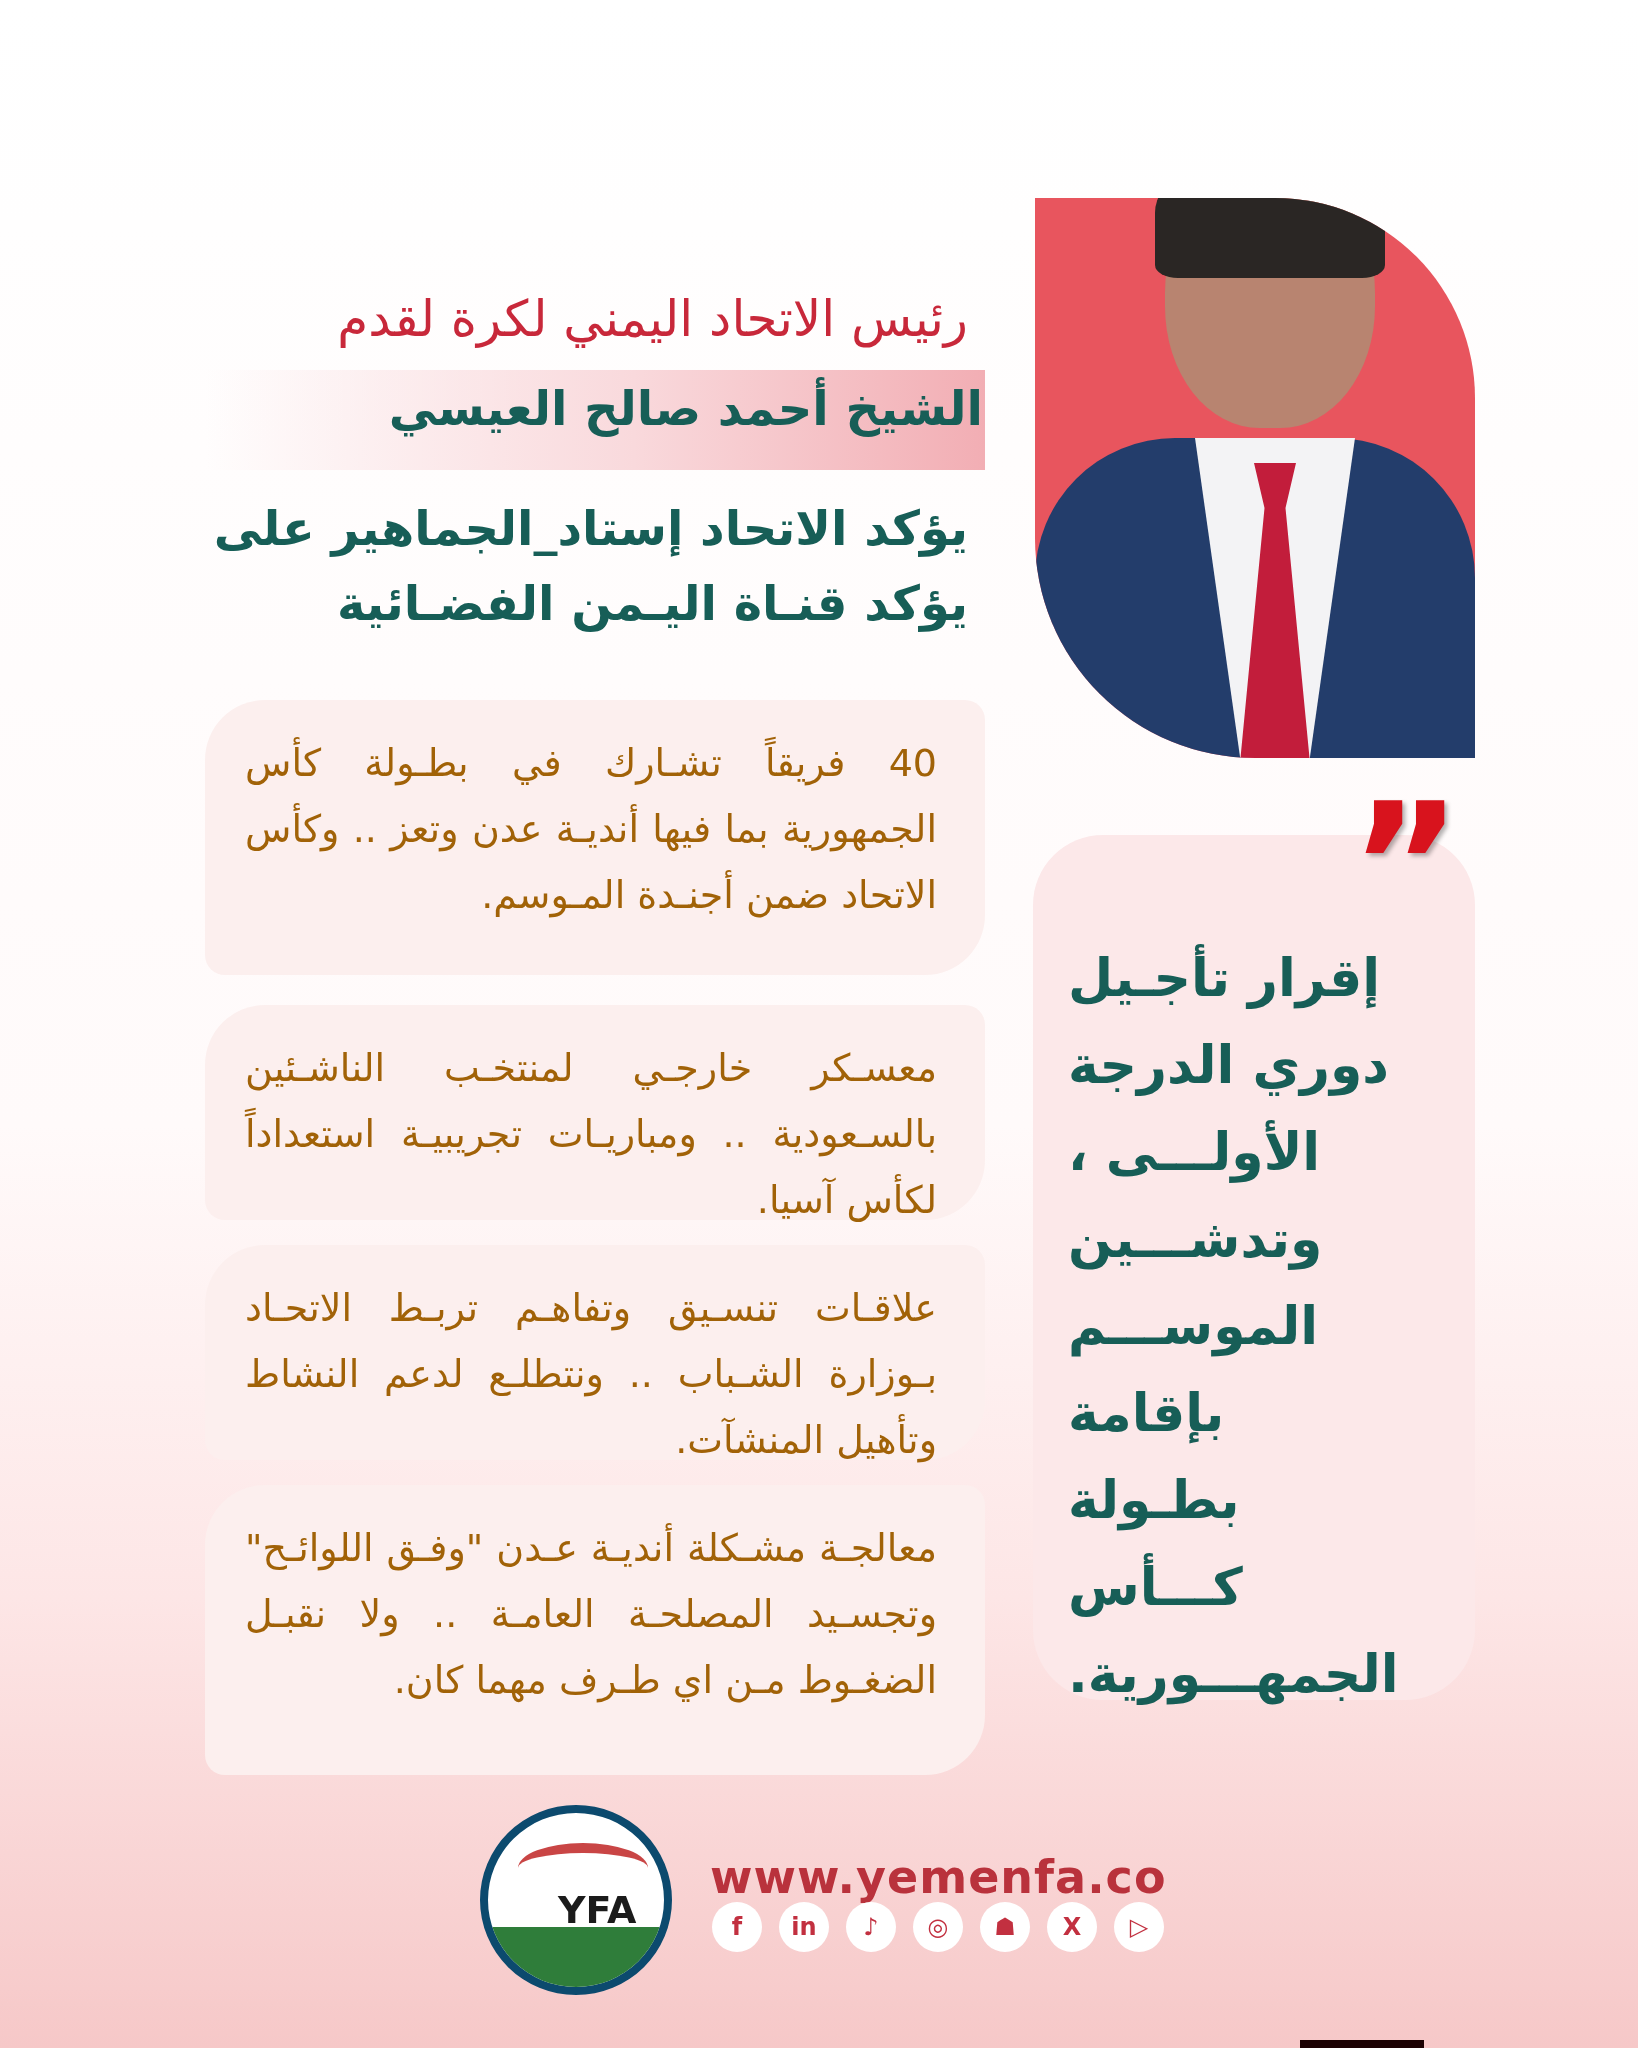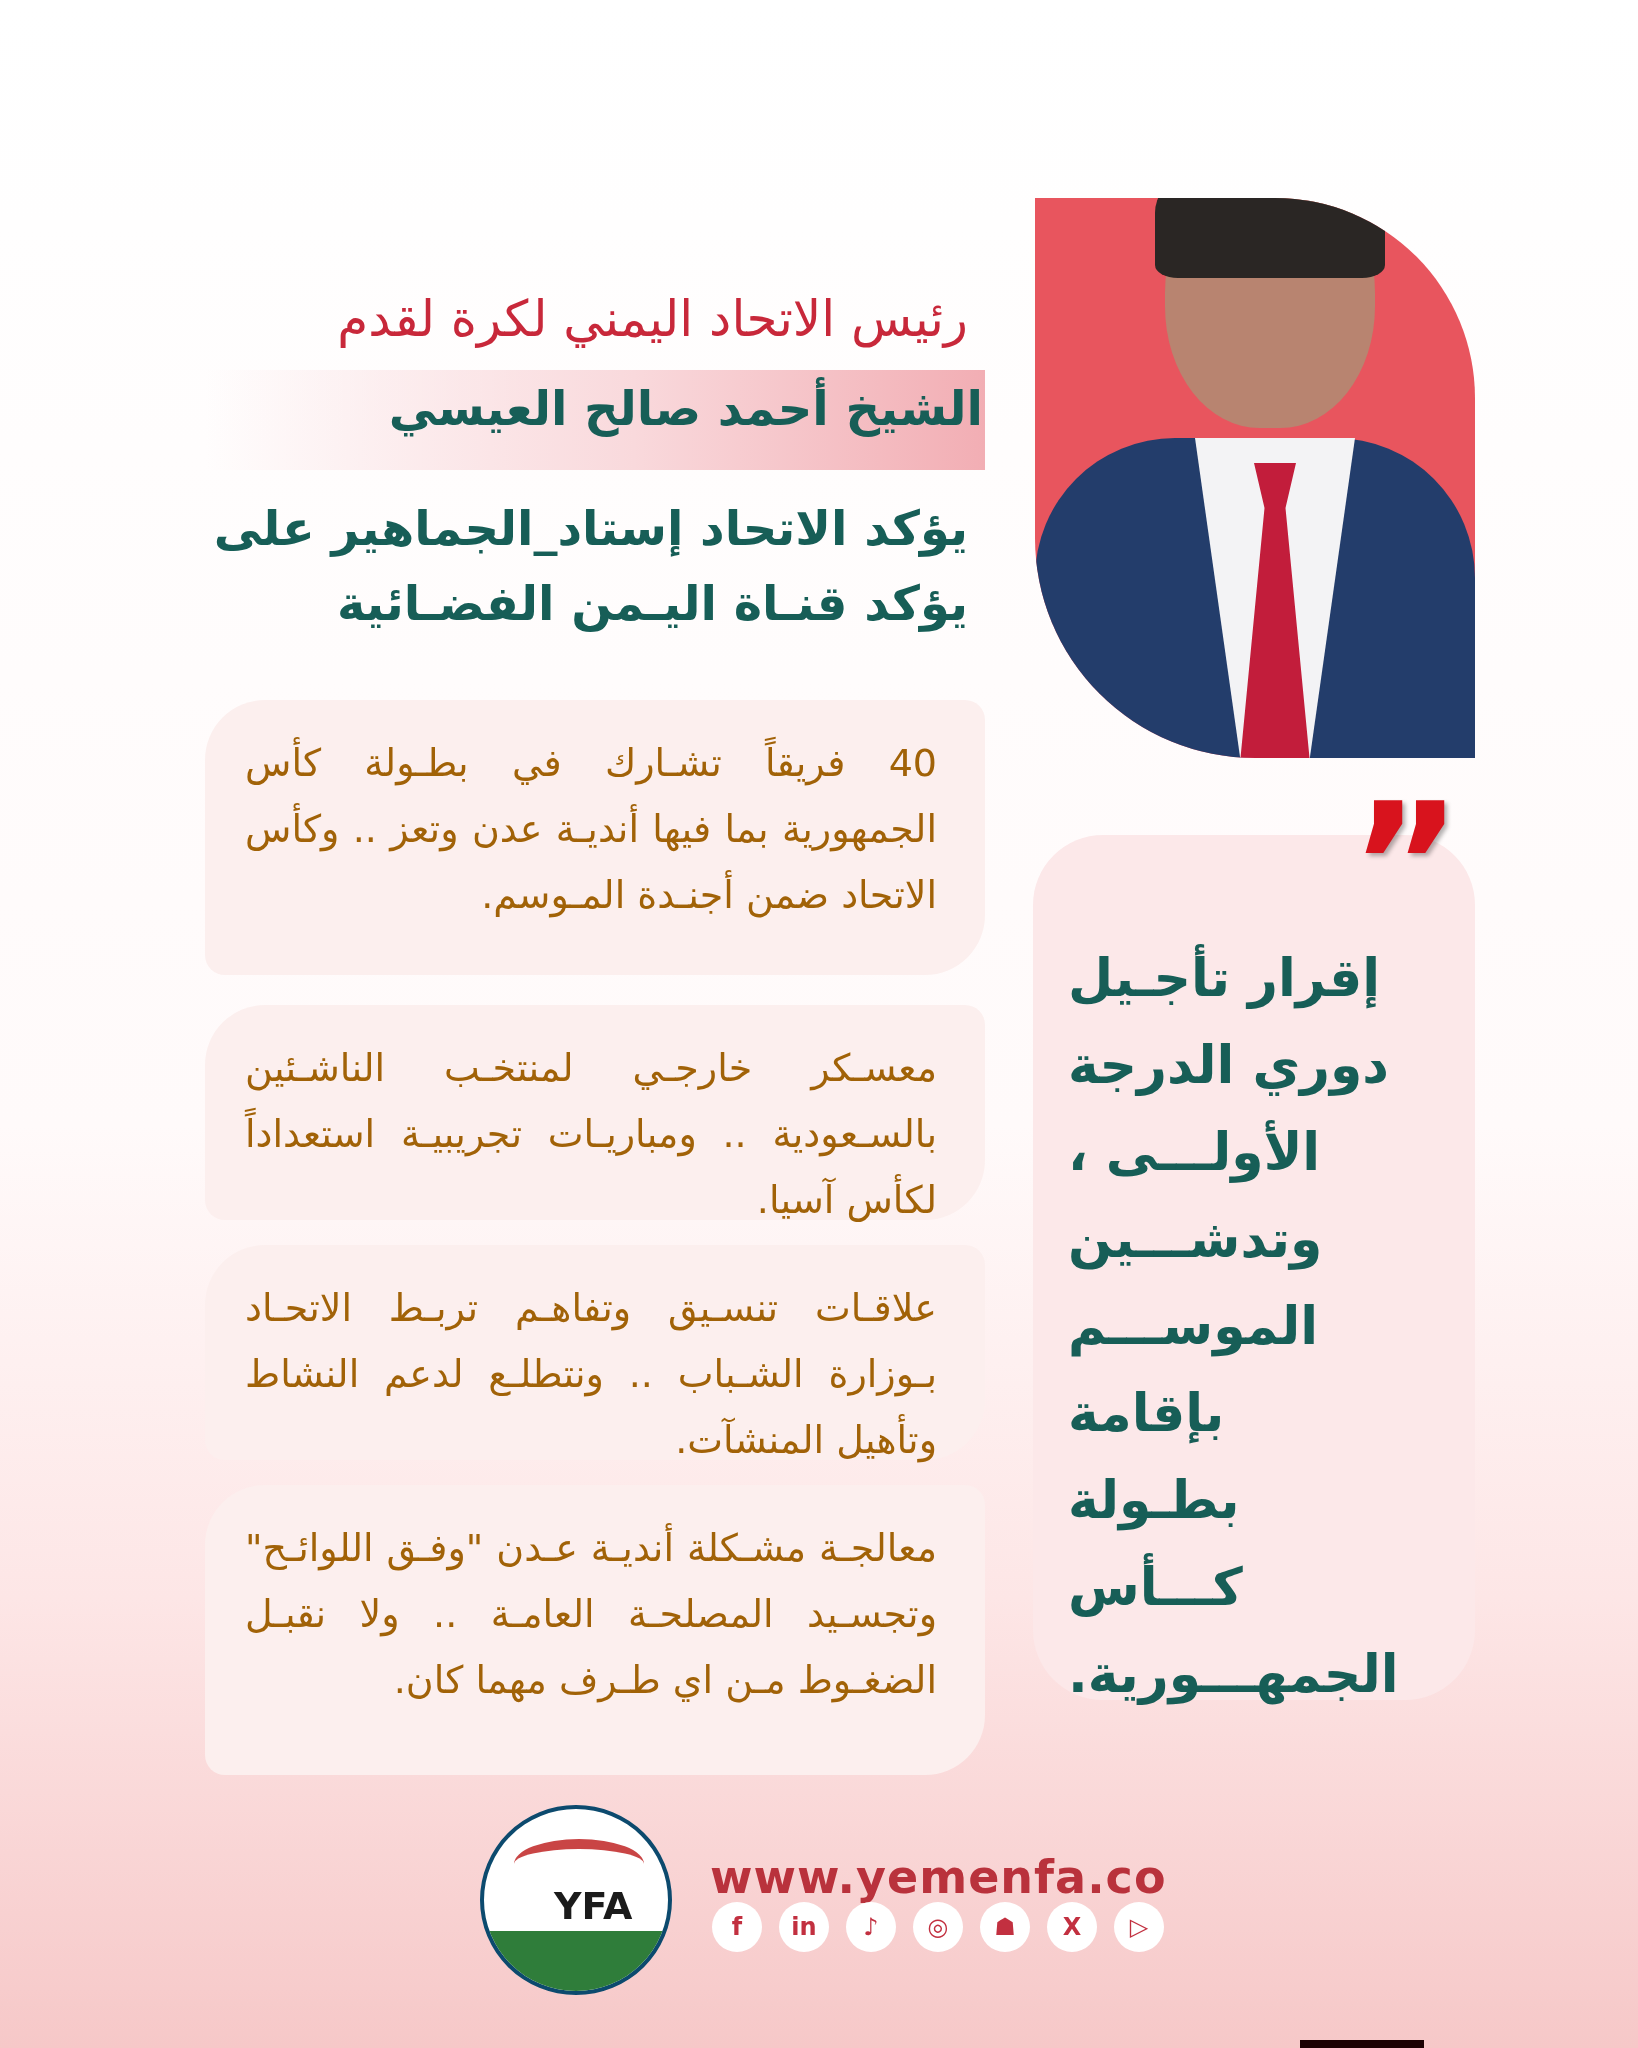--- a/index.html
+++ b/index.html
@@ -18,21 +18,21 @@
   .photo-bg{position:absolute;left:1035px;top:198px;width:440px;height:560px;background:#e8555e;
     border-radius:0 200px 0 220px;overflow:hidden;}
   .head{position:absolute;left:130px;top:-40px;width:210px;height:270px;background:#b88470;border-radius:50% 50% 45% 45%;}
   .hair{position:absolute;left:120px;top:-50px;width:230px;height:130px;background:#2a2624;border-radius:50% 50% 10% 10%;}
   .suit{position:absolute;left:0;top:240px;width:440px;height:340px;background:#233d6b;border-radius:140px 140px 0 0;}
   .shirt{position:absolute;left:160px;top:240px;width:160px;height:340px;background:#f3f3f5;clip-path:polygon(0 0,100% 0,70% 100%,30% 100%);}
   .tie{position:absolute;left:205px;top:265px;width:70px;height:300px;background:#c21d3b;clip-path:polygon(20% 0,80% 0,65% 15%,100% 100%,0 100%,35% 15%);}
   .quote-card{position:absolute;left:1033px;top:835px;width:442px;height:865px;background:#fce8e9;border-radius:70px;}
   .quote-mark{position:absolute;left:1350px;top:780px;font-size:170px;font-weight:bold;color:#d8131d;line-height:1;text-shadow:3px 3px 4px rgba(0,0,0,.3);}
   .quote-text{position:absolute;right:230px;top:935px;width:340px;font-size:52px;font-weight:bold;line-height:87px;color:#175e57;text-align:left;direction:rtl;}
-  .logo{position:absolute;left:480px;top:1805px;width:192px;height:190px;border-radius:50%;border:4px solid #0c4a6e;box-sizing:border-box;background:#fff;overflow:hidden;}
+  .logo{position:absolute;left:480px;top:1805px;width:192px;height:190px;border-radius:50%;border:8px solid #0c4a6e;box-sizing:border-box;background:#fff;overflow:hidden;}
   .logo .green{position:absolute;left:0;bottom:0;width:100%;height:60px;background:#2f7d3a;}
   .logo .red{position:absolute;left:30px;top:30px;width:130px;height:40px;border-top:10px solid #c94545;border-radius:50% 50% 0 0;}
   .logo .abbr{position:absolute;left:70px;top:75px;font-size:38px;font-weight:bold;color:#1b1b1b;}
   .url{position:absolute;left:710px;top:1850px;font-size:46px;font-weight:bold;color:#b9323c;letter-spacing:1px;}
   .socials{position:absolute;left:712px;top:1902px;display:flex;gap:17px;}
   .soc{width:50px;height:50px;border-radius:50%;background:#fff;display:flex;align-items:center;justify-content:center;color:#c23040;font-weight:bold;font-size:24px;}
   .bar{position:absolute;left:1300px;top:2040px;width:124px;height:8px;background:#1c0203;}
 </style>
 </head>
 <body>

